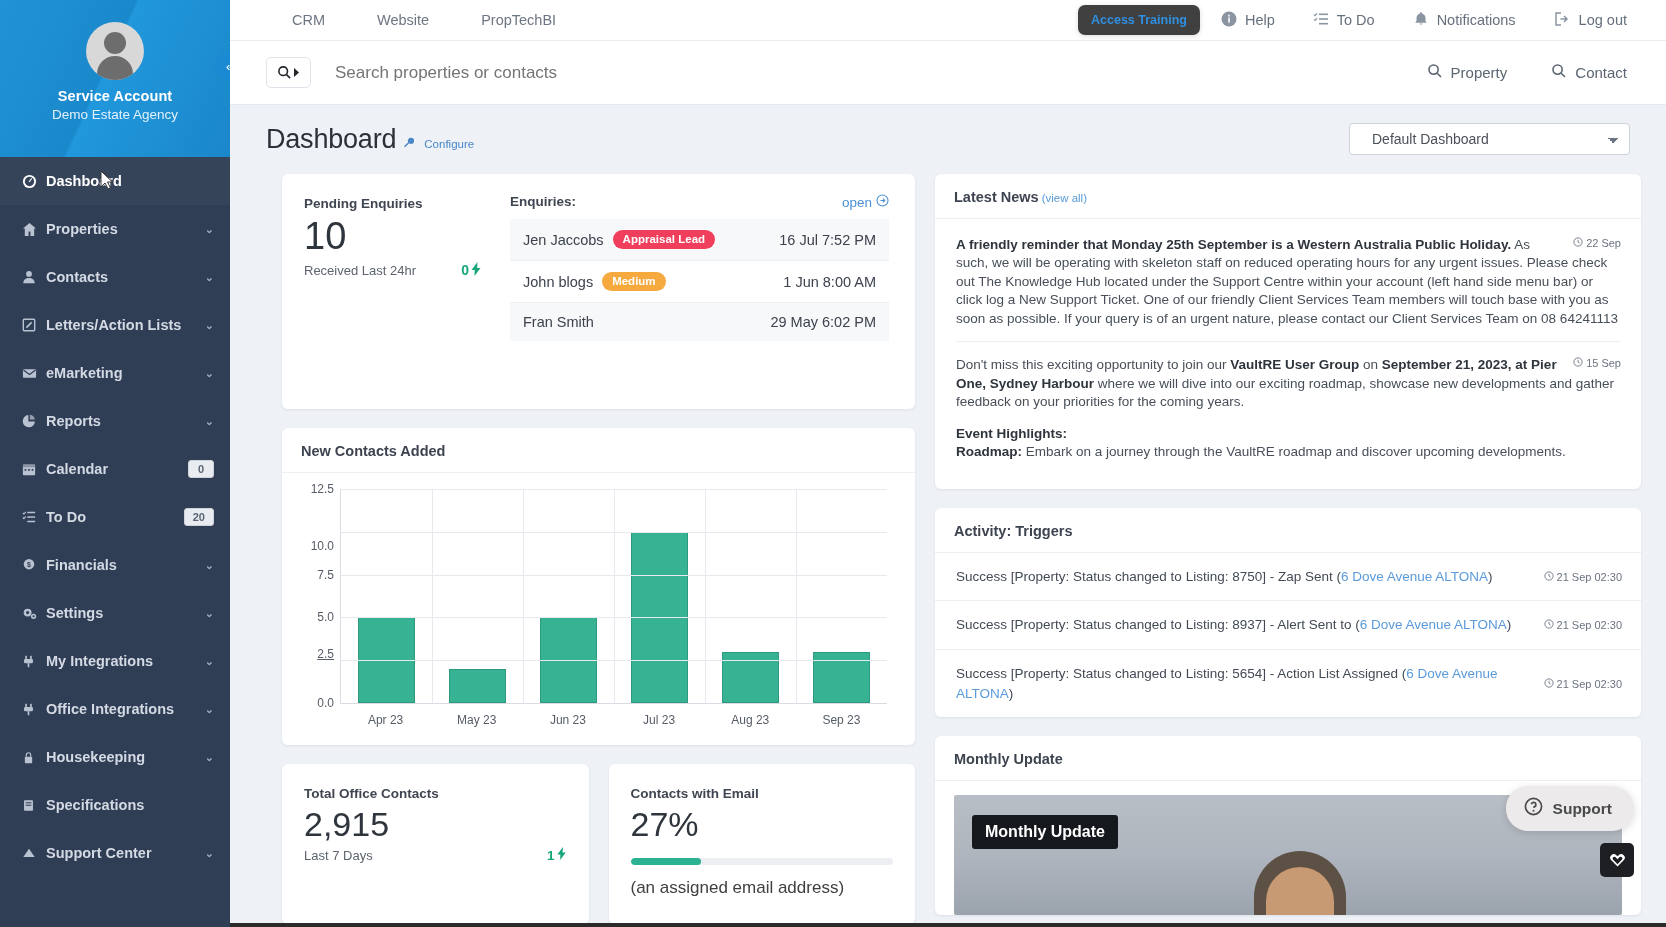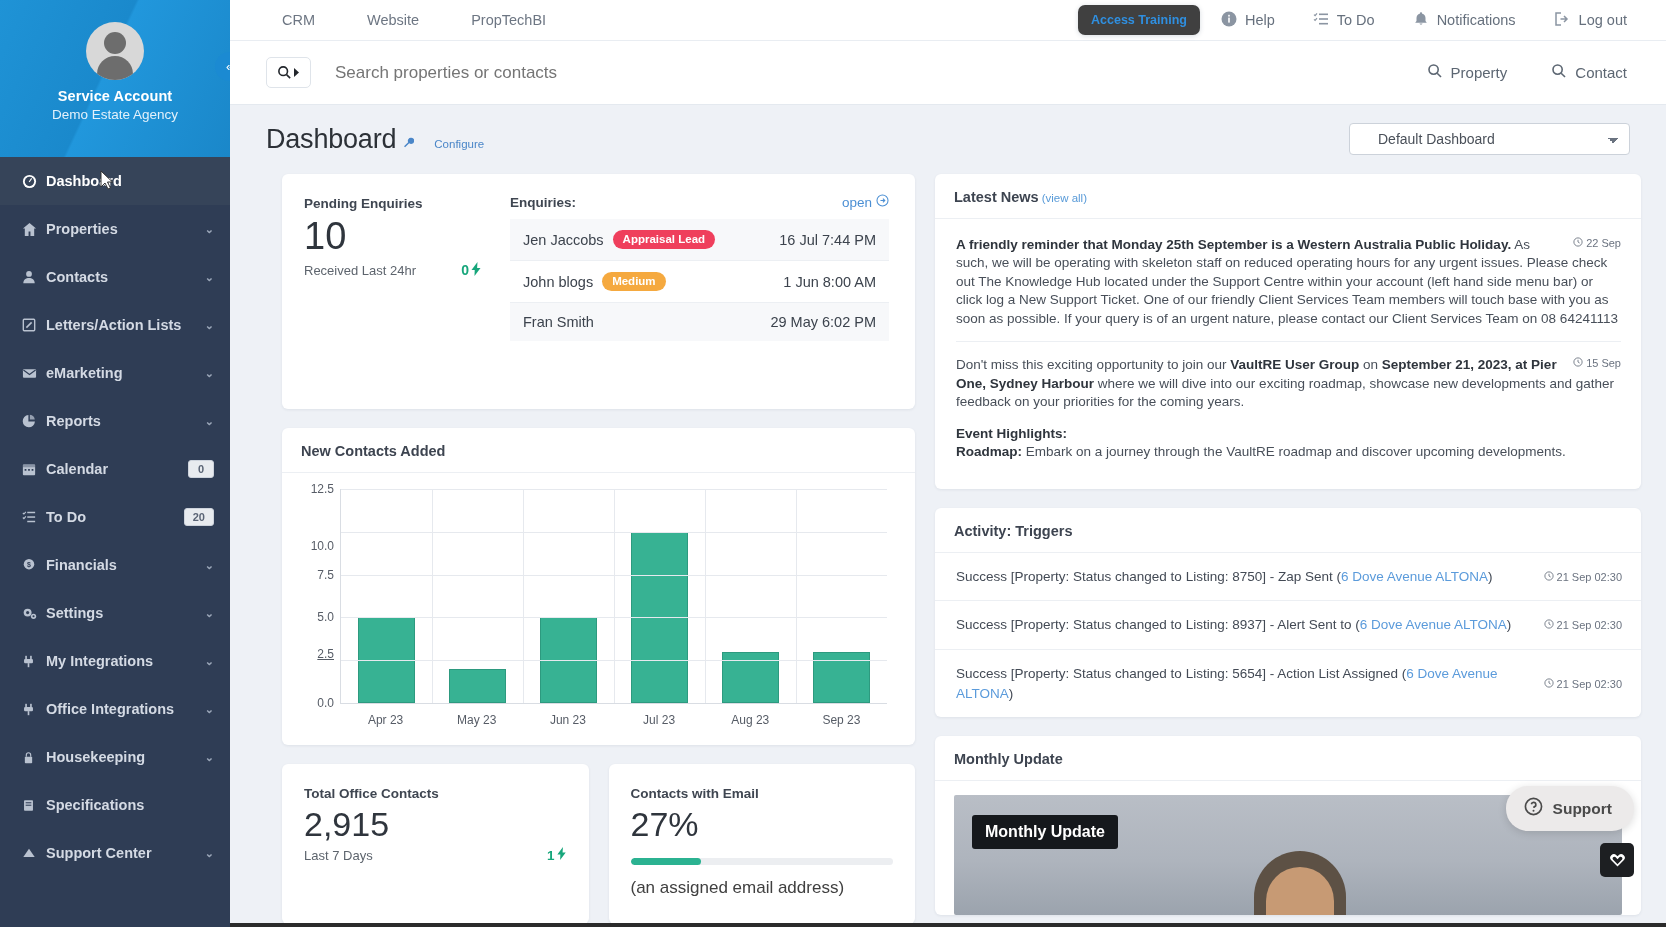--- a/index.html
+++ b/index.html
@@ -72,21 +72,21 @@
   }
   .cursor {
     position: absolute; left: 100px; top: 170px; width: 16px; height: 22px;
     pointer-events: none; z-index: 40;
   }
 
   
   .main { flex: 1; height: 927px; position: relative; background: #eef1f6; overflow: hidden; }
   .topbar {
     height: 41px; background: #fff; display: flex; align-items: center;
-    padding-left: 26px; border-bottom: 1px solid #e9edf2;
+    padding-left: 36px; border-bottom: 1px solid #e9edf2;
   }
   .topnav { display: flex; gap: 0; }
   .topnav a {
     color: #6d7683; font-size: 14.5px; padding: 0 26px; text-decoration: none; cursor: pointer;
   }
   .topbar-right { margin-left: auto; display: flex; align-items: center; padding-right: 22px; gap: 4px; }
   .access-pill {
     background: #404040; border-radius: 7px; padding: 8px 13px;
     color: #2f8fe0; font-size: 12.5px; font-weight: bold;
     box-shadow: 0 1px 5px rgba(40,60,90,.18); cursor: pointer;
@@ -111,27 +111,27 @@
     margin-left: 24px; width: 560px; font-family: inherit; background: transparent;
   }
   .search-right { margin-left: auto; display: flex; gap: 10px; }
   .search-right .tb-link { font-size: 15px; color: #5c6672; }
 
   .page-head {
     display: flex; align-items: flex-end; padding: 18px 36px 0 36px;
   }
   .page-title { font-size: 27px; color: #2c3137; font-weight: normal; letter-spacing: -.2px; }
   .configure {
-    display: inline-flex; align-items: center; gap: 20px; color: #4a86c8;
+    display: inline-flex; align-items: center; gap: 10px; color: #4a86c8;
     font-size: 11.5px; margin-left: 7px; margin-bottom: 5px; cursor: pointer;
   }
   .dash-select {
     margin-left: auto; width: 281px; height: 32px; border: 1px solid #ccd2da;
     border-radius: 4px; background: #fff; font-size: 14px; color: #4a5059;
-    padding: 0 28px; font-family: inherit; cursor: pointer;
+    padding: 0 22px; font-family: inherit; cursor: pointer;
     appearance: none;
     background-image: linear-gradient(45deg, transparent 50%, #6a7380 50%), linear-gradient(135deg, #6a7380 50%, transparent 50%);
     background-position: calc(100% - 16px) 14px, calc(100% - 11px) 14px;
     background-size: 5px 5px, 5px 5px; background-repeat: no-repeat;
   }
 
   .grid { display: flex; gap: 20px; padding: 19px 25px 0 25px; margin-left: 27px; }
   .col-left { width: 633px; flex: 0 0 633px; }
   .col-right { flex: 1; }
 
@@ -146,21 +146,21 @@
   .card-head .muted { color: #589ad8; font-size: 11.5px; font-weight: normal; margin-left: 3px; cursor: pointer; }
 
   
   .enq-card { display: flex; min-height: 235px; }
   .enq-left { width: 228px; flex: 0 0 228px; padding: 22px 0 0 22px; }
   .enq-label { font-size: 13.5px; color: #3f4651; font-weight: bold; }
   .enq-num { font-size: 38px; color: #2f353d; line-height: 1.25; font-weight: normal; margin-top: 2px; }
   .enq-sub { display: flex; align-items: center; font-size: 13px; color: #5d646d; margin-top: 1px; }
   .enq-delta { margin-left: auto; margin-right: 28px; color: #17a67b; font-weight: bold; font-size: 14px; display: flex; align-items: center; gap: 2px;}
   .enq-right { flex: 1; padding: 20px 26px 0 0; }
-  .enq-head { display: flex; align-items: center; font-size: 13.5px; color: #3f4651; font-weight: bold; margin-bottom: 9px; }
+  .enq-head { display: flex; font-size: 13.5px; color: #3f4651; font-weight: bold; margin-bottom: 9px; }
   .enq-open { margin-left: auto; color: #4b8fd4; font-weight: normal; font-size: 13.5px; display: flex; align-items: center; gap: 4px; cursor: pointer; }
   .enq-row {
     display: flex; align-items: center; padding: 11px 13px; font-size: 14.5px; color: #3c434d;
     border-bottom: 1px solid #eceff3; cursor: pointer;
   }
   .enq-row:nth-child(odd) { background: #f7f8fa; }
   .enq-row:last-child { border-bottom: none; }
   .tag { border-radius: 11px; padding: 3px 10px 4px; font-size: 11.5px; color: #fff; font-weight: bold; margin-left: 9px; }
   .tag.red { background: #ef3f5c; text-align: center; }
   .tag.orange { background: #f5a93f; }
@@ -576,21 +576,21 @@
                       <circle cx="8" cy="8" r="6.8"></circle>
                       <path d="M5.5 8h5M8.5 5.8 10.8 8l-2.3 2.2"></path>
                     </svg>
                 </span>
               </span>
             </div>
             <div>
               <div class="enq-row">
                 <span>Jen Jaccobs</span>
                 <span class="tag red">Appraisal Lead</span>
-                <span class="enq-time">16 Jul 7:44 PM</span>
+                <span class="enq-time">16 Jul 7:52 PM</span>
               </div>
               <div class="enq-row">
                 <span>John blogs</span>
                 <span class="tag orange">Medium</span>
                 <span class="enq-time">1 Jun 8:00 AM</span>
               </div>
               <div class="enq-row">
                 <span>Fran Smith</span>
                 <span class="enq-time">29 May 6:02 PM</span>
               </div>

